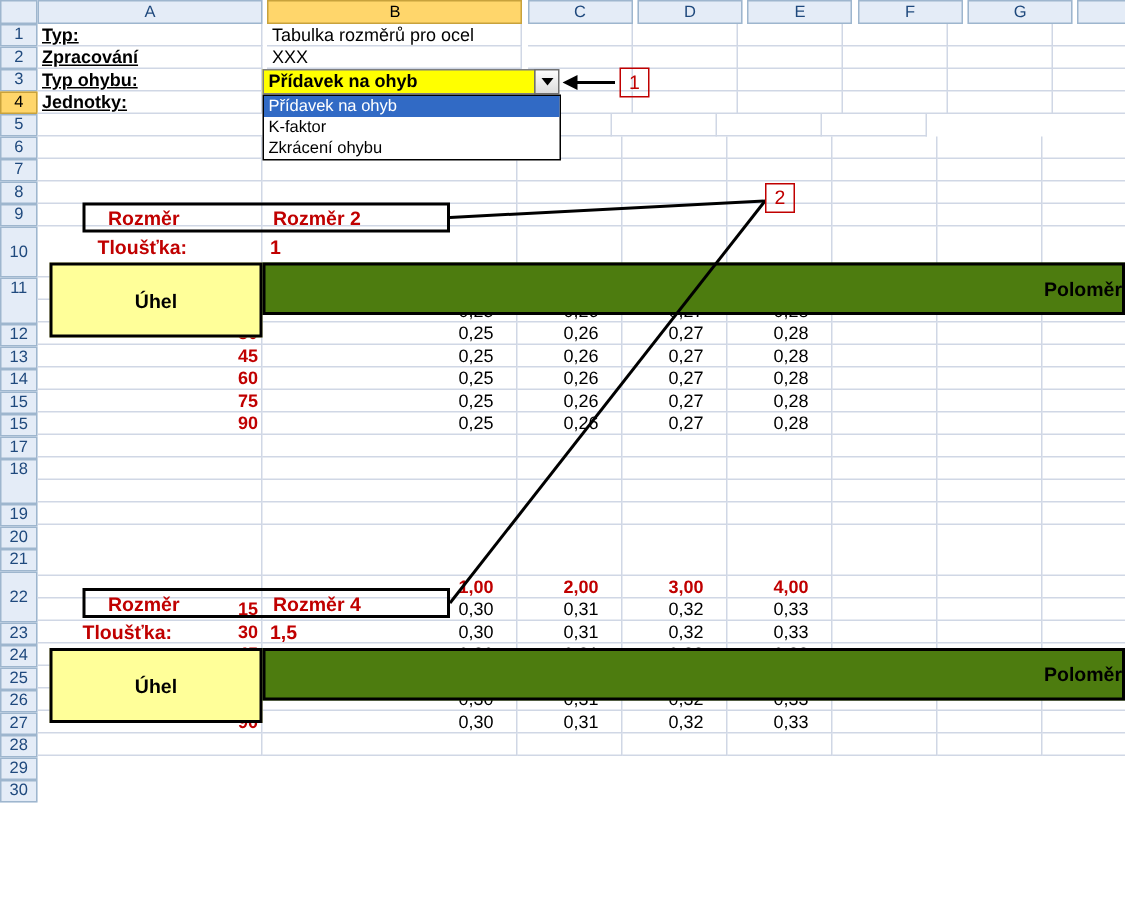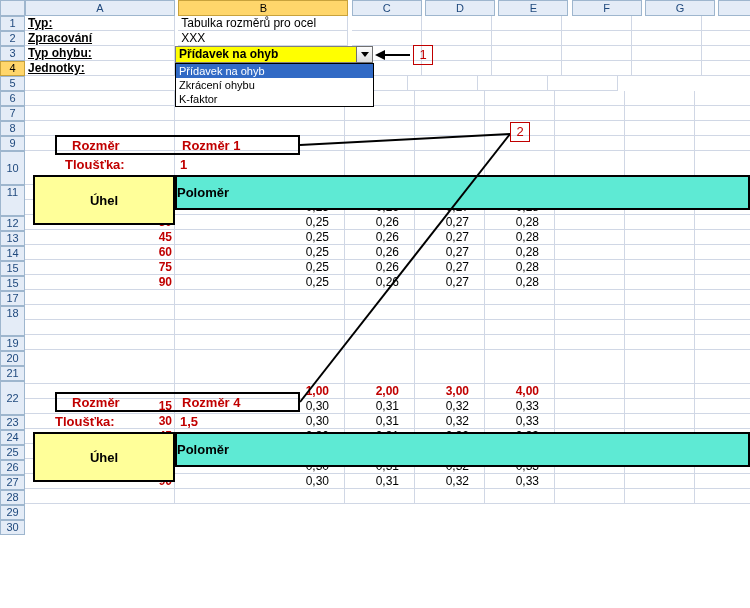--- a/index.html
+++ b/index.html
@@ -155,25 +155,25 @@
     border: 2px solid #000;
     display: flex;
     align-items: center;
     justify-content: center;
     font-weight: bold;
     font-size: 13px;
     z-index: 1;
   }
   .green-box {
     position: absolute;
-    background: #5eead4;
+    background: #4d7c0f;
     border: 2px solid #000;
     display: flex;
     align-items: center;
-    justify-content: flex-start;
+    justify-content: flex-end;
     font-weight: bold;
     font-size: 13px;
     z-index: 1;
   }
   .data-cell {
     position: absolute;
     font-size: 12px;
     text-align: right;
     width: 64px;
   }
@@ -297,33 +297,33 @@
     </div>
 </div>
 
 <div class="dropdown-sel">
   <span>Přídavek na ohyb</span>
   <div class="dropdown-btn"></div>
 </div>
 
 <div class="dropdown-list">
   <div class="dropdown-item hl">Přídavek na ohyb</div>
+  <div class="dropdown-item">K-faktor</div>
   <div class="dropdown-item">Zkrácení ohybu</div>
-  <div class="dropdown-item">K-faktor</div>
 </div>
 
 <svg class="connector" style="left:375px; top:48px; width:35px; height:14px;">
   <line x1="35" y1="7" x2="8" y2="7" stroke="#000" stroke-width="2"></line>
   <polygon points="0,7 10,2 10,12" fill="#000"></polygon>
 </svg>
 <div class="annotation" style="left:413px; top:45px;">1</div>
 
 <div class="section-box" style="left:55px; top:135px; width:245px; height:20px;">
   <span class="lbl" style="left:15px; top:1px;">Rozměr</span>
-  <span class="lbl" style="left:125px; top:1px;">Rozměr 1</span>
+  <span class="lbl" style="left:125px; top:1px;">Rozměr 2</span>
 </div>
 <div style="position:absolute; left:65px; top:157px; color:#c00000; font-weight:bold; font-size:13px;">Tloušťka:</div>
 <div style="position:absolute; left:180px; top:157px; color:#c00000; font-weight:bold; font-size:13px;">1</div>
 
 <div class="yellow-box" style="left:33px; top:175px; width:142px; height:50px;">
   <span>Úhel</span>
 </div>
 <div class="green-box" style="left:175px; top:175px; width:575px; height:35px;">
   <span>Poloměr</span>
 </div>

